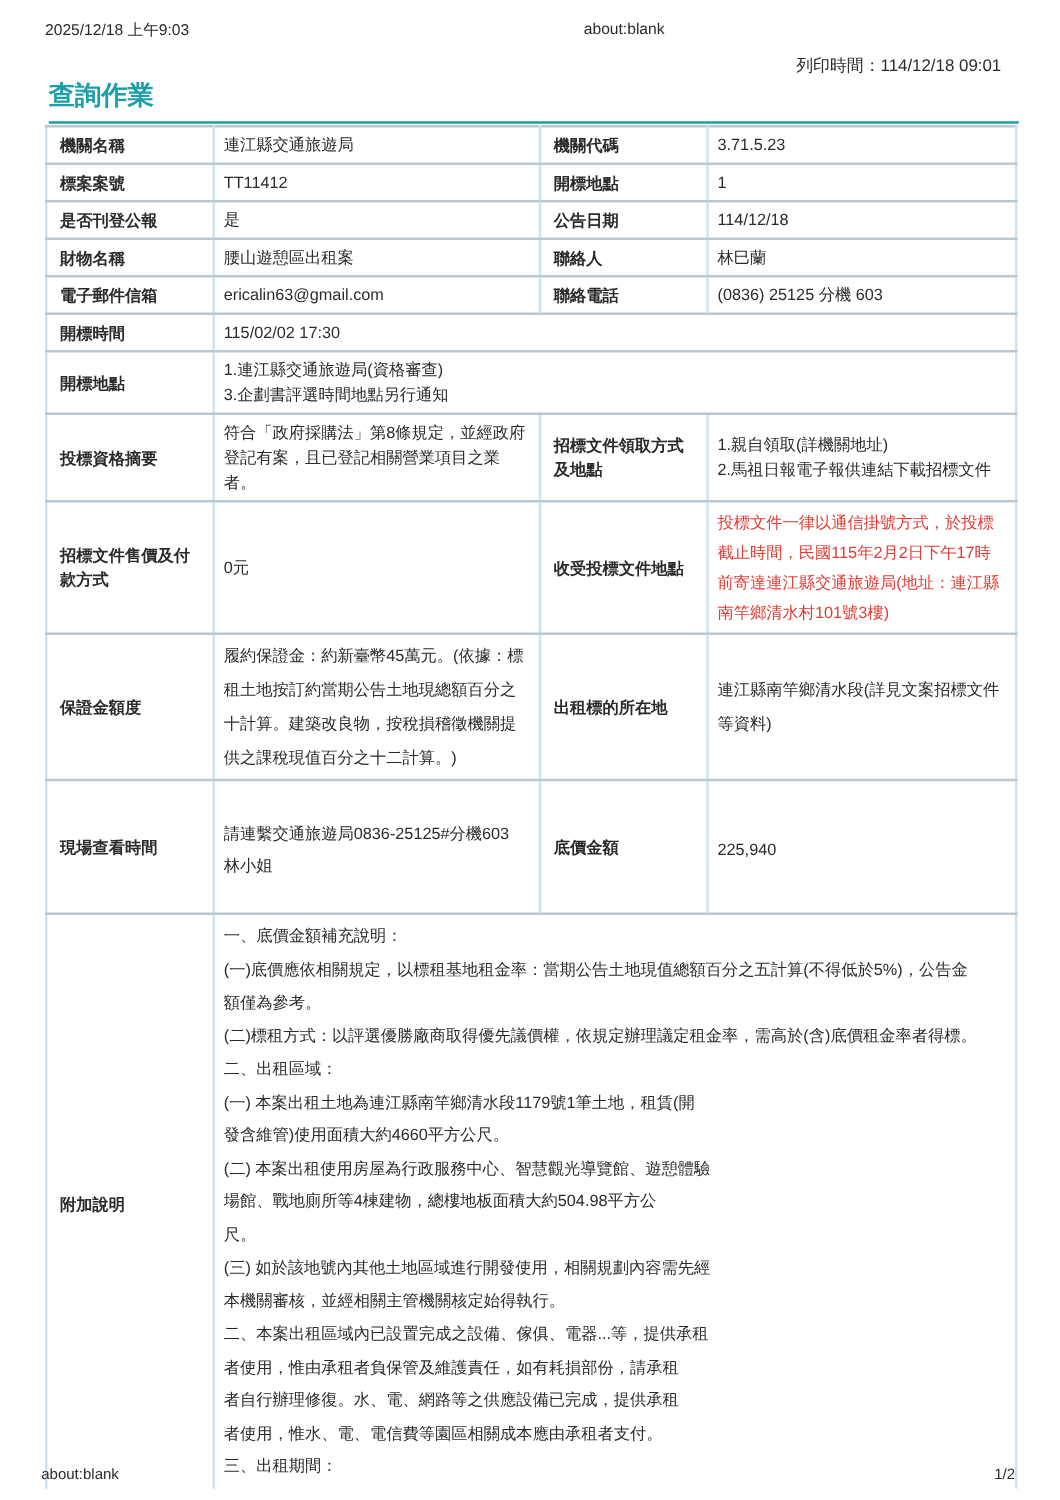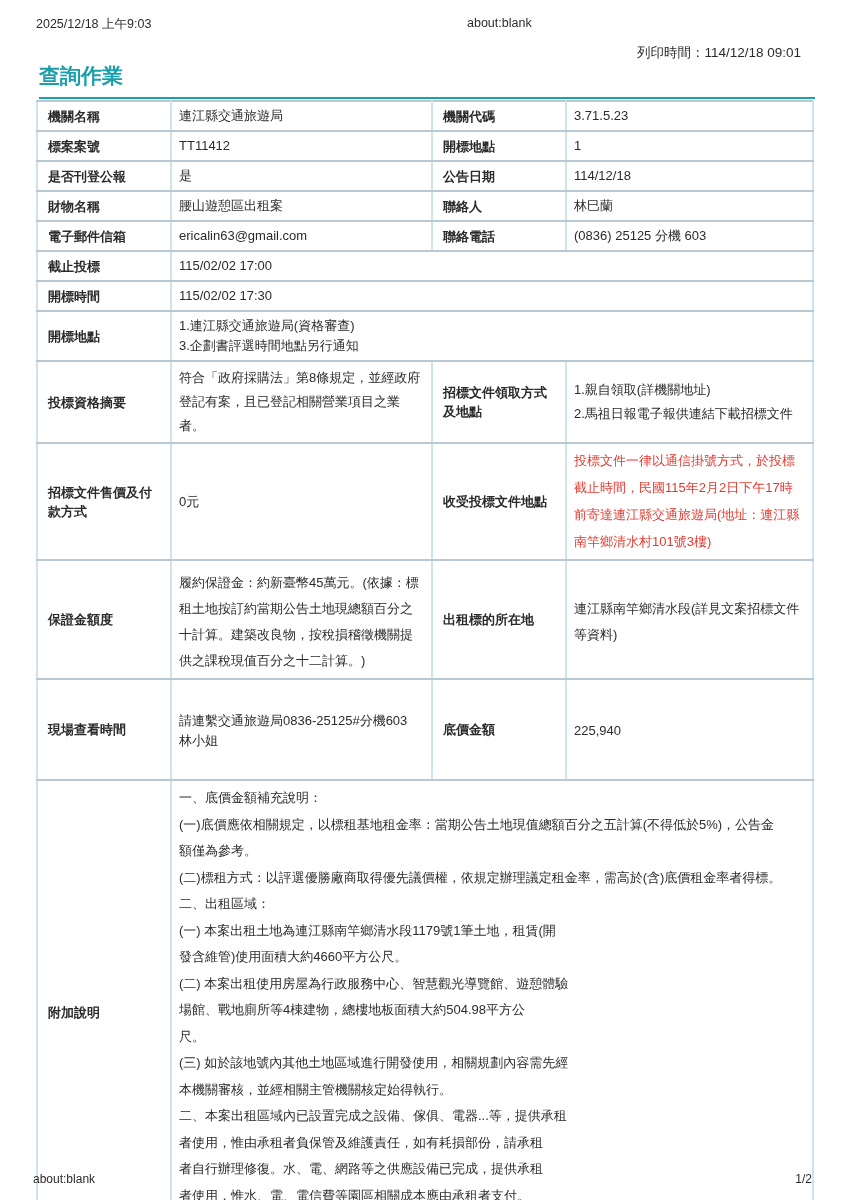--- a/index.html
+++ b/index.html
@@ -106,24 +106,20 @@
         <td class="lbl">聯絡人</td>
         <td class="val">林巳蘭</td>
       </tr>
       <tr>
         <td class="lbl">電子郵件信箱</td>
         <td class="val">ericalin63@gmail.com</td>
         <td class="lbl">聯絡電話</td>
         <td class="val">(0836) 25125 分機 603</td>
       </tr>
       <tr>
-        <td class="lbl">截止投標</td>
-        <td class="val" colspan="3">115/02/02 17:00</td>
-      </tr>
-      <tr>
         <td class="lbl">開標時間</td>
         <td class="val" colspan="3">115/02/02 17:30</td>
       </tr>
       <tr>
         <td class="lbl">開標地點</td>
         <td class="val" colspan="3">1.連江縣交通旅遊局(資格審查)
 3.企劃書評選時間地點另行通知</td>
       </tr>
       <tr>
         <td class="lbl">投標資格摘要</td>

